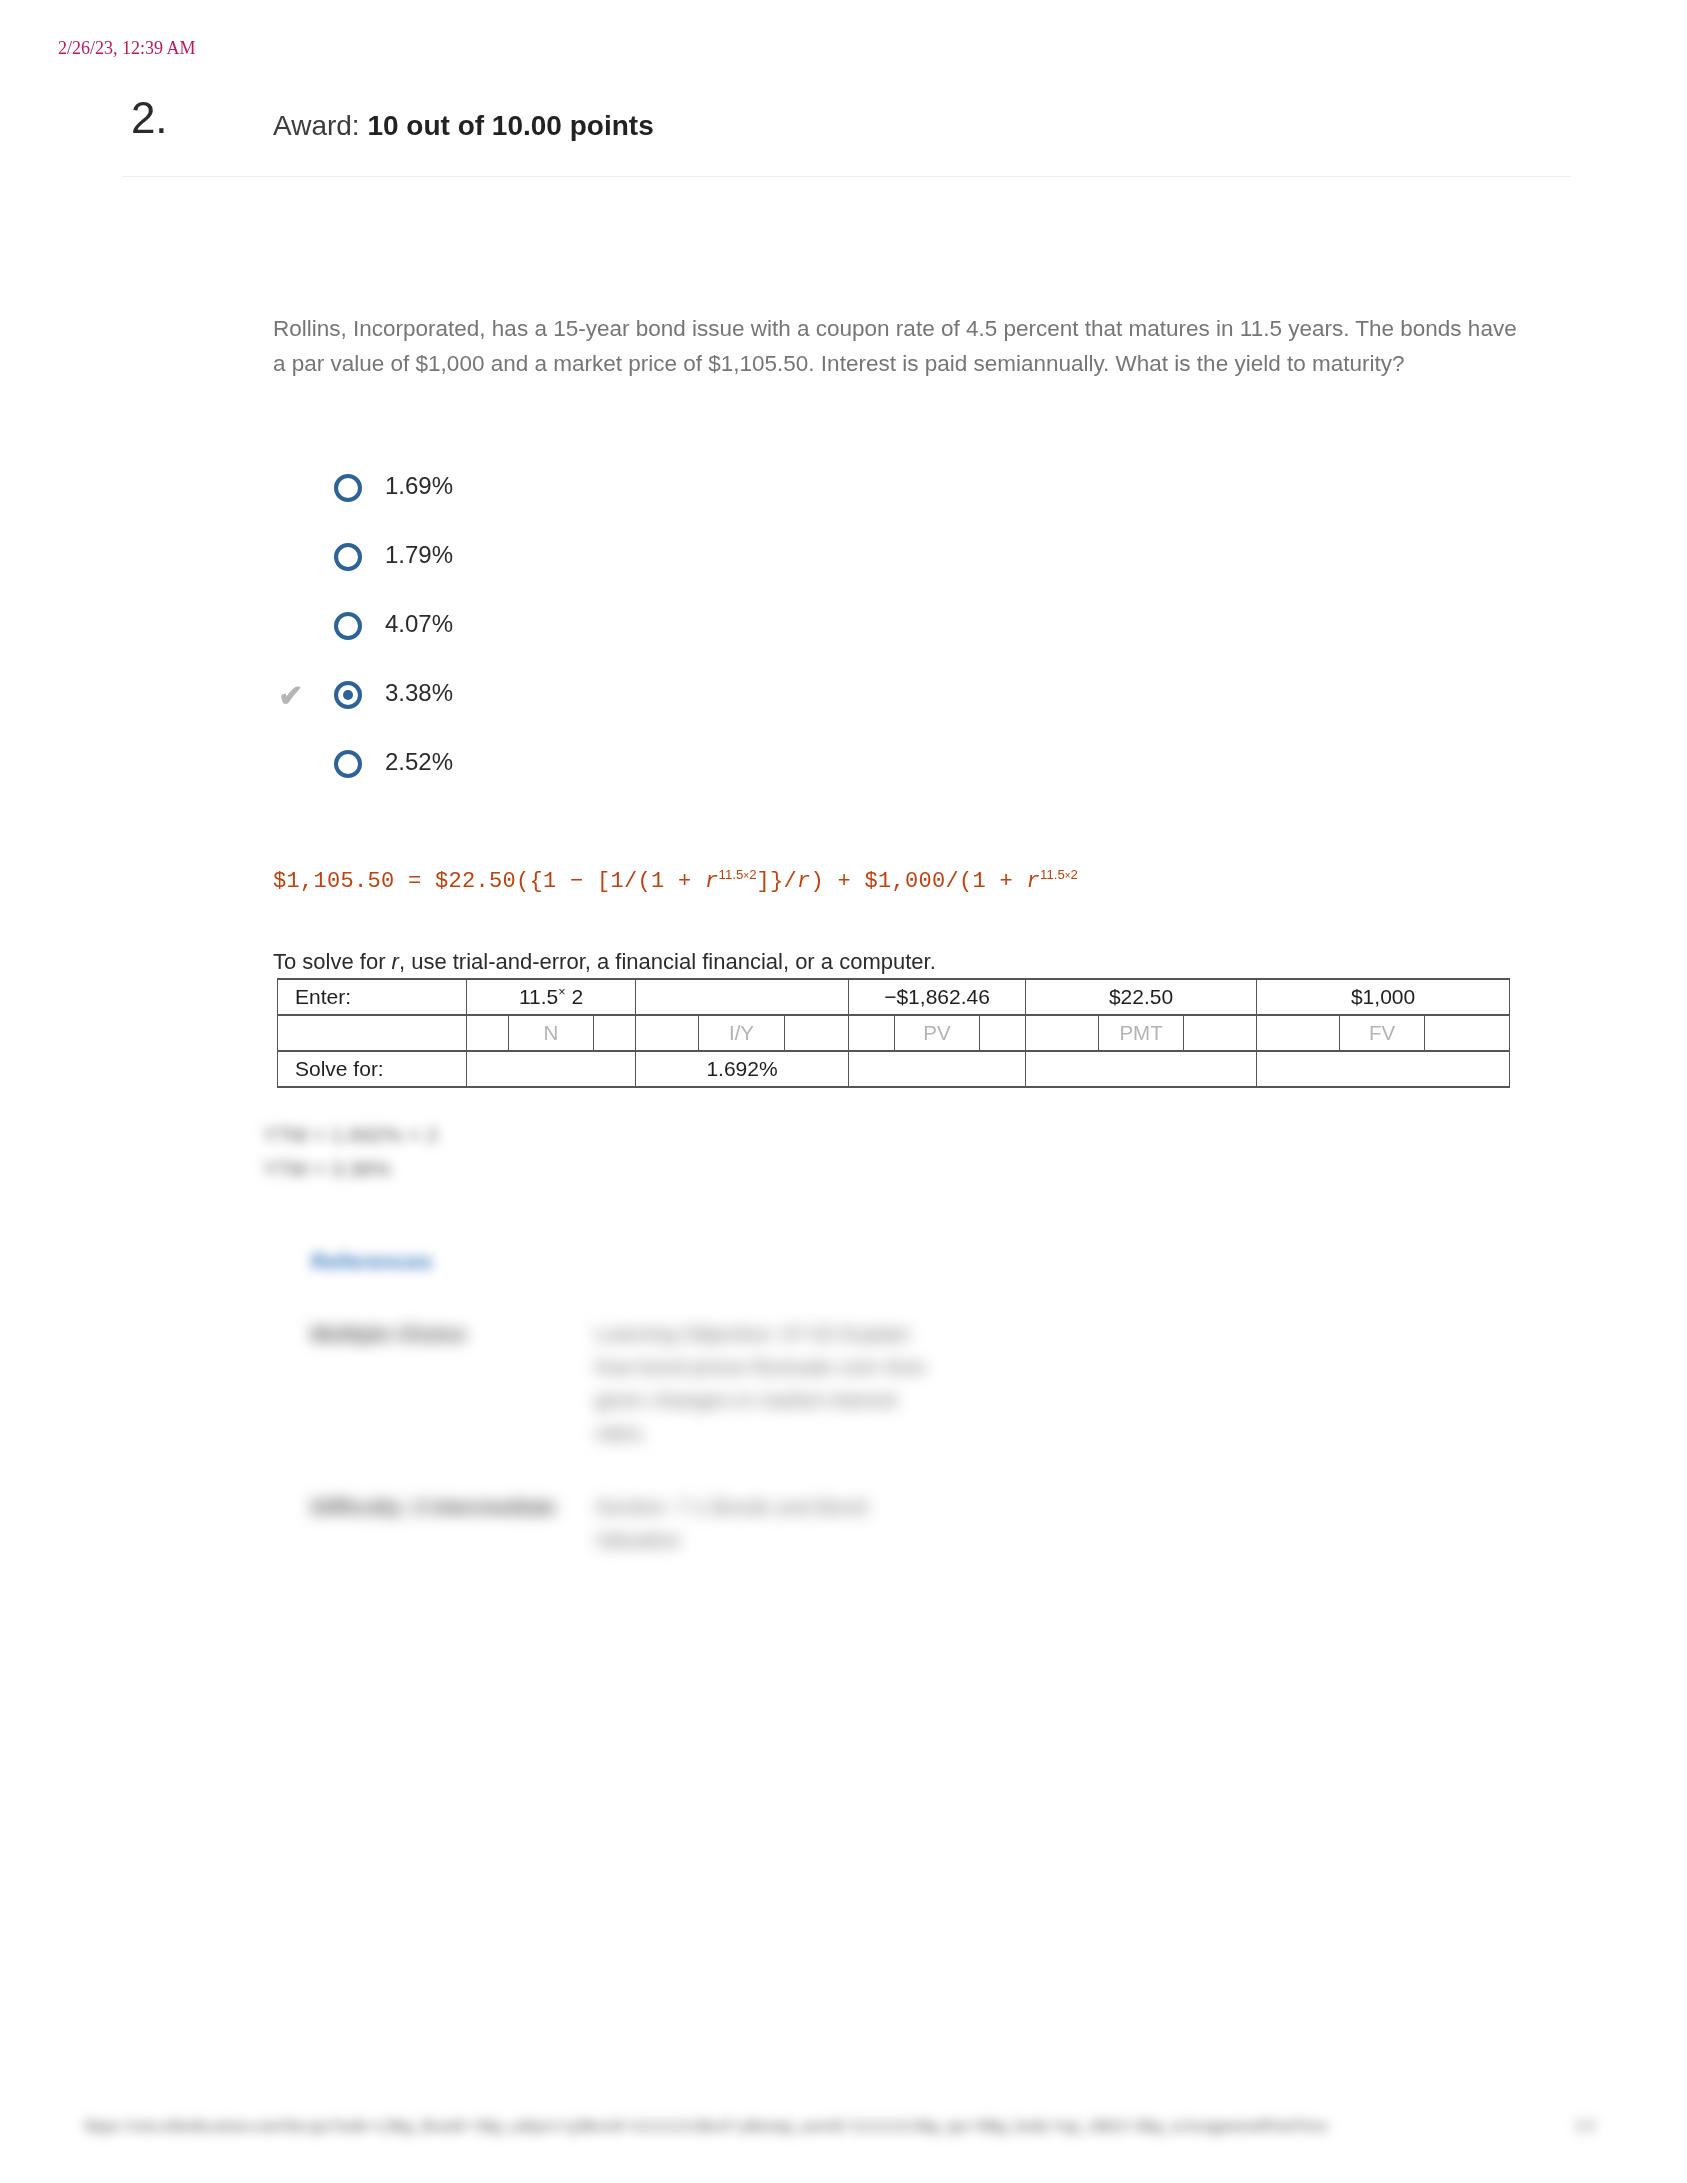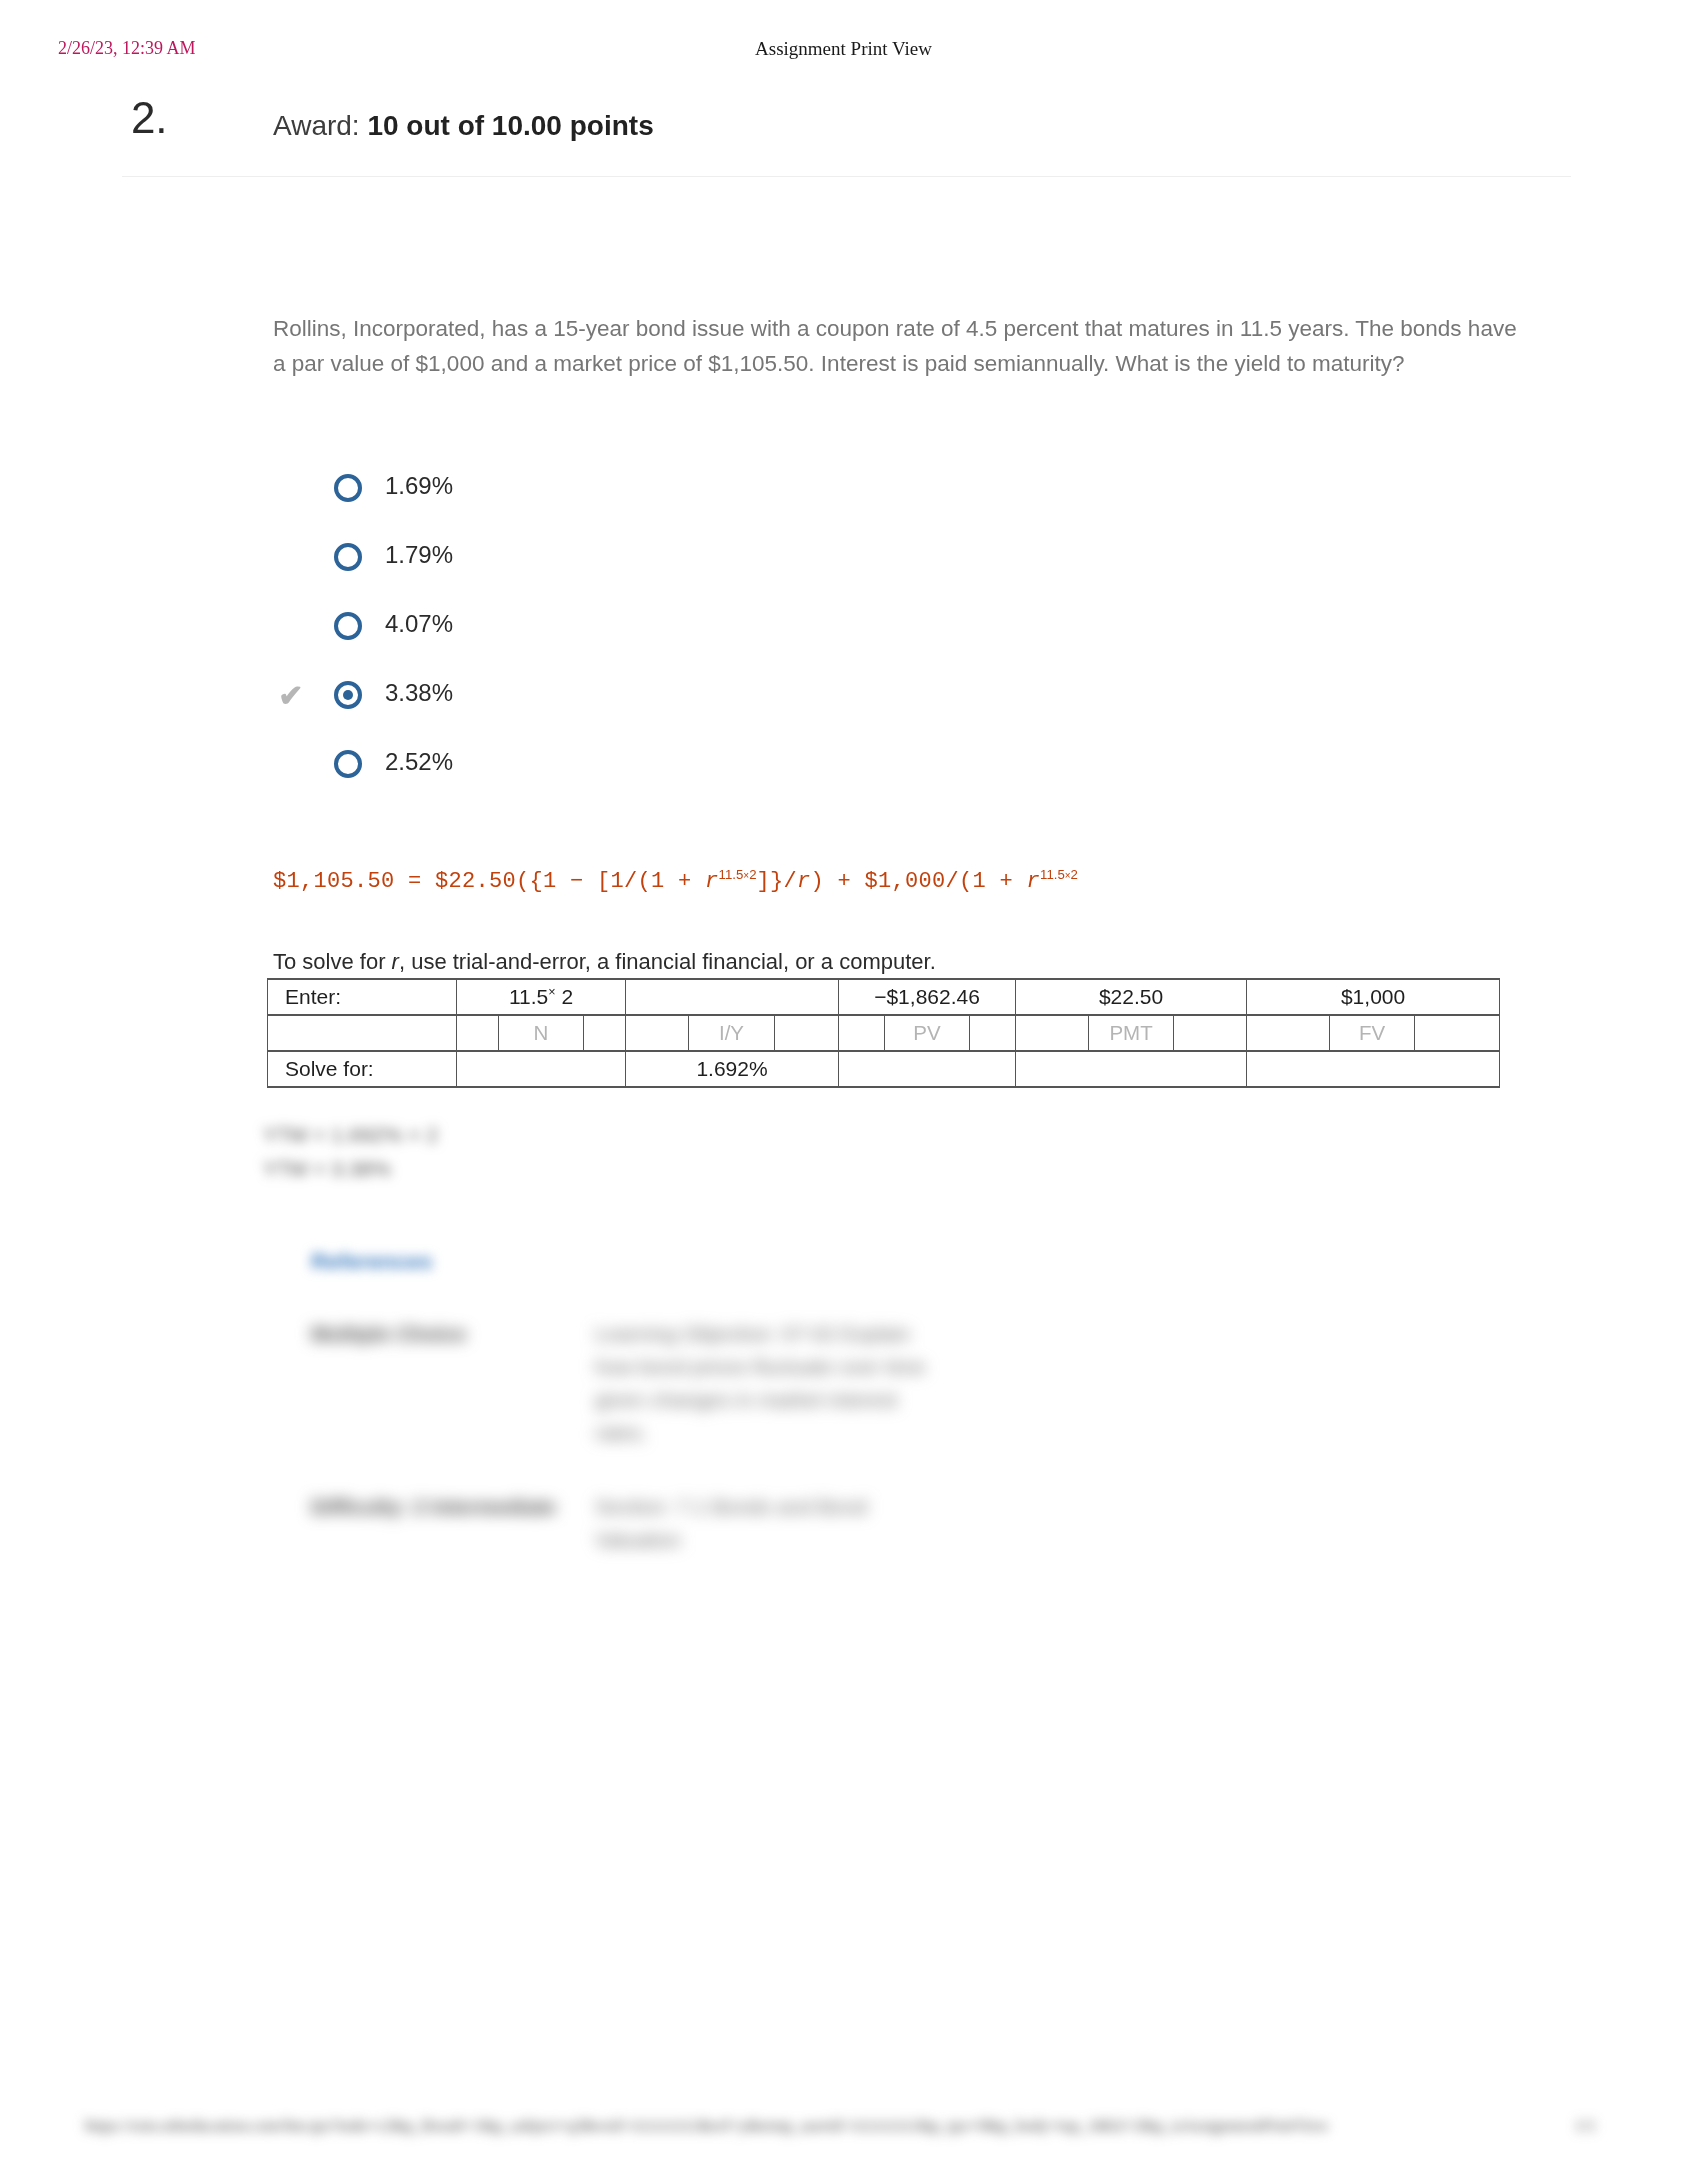--- a/index.html
+++ b/index.html
@@ -96,21 +96,21 @@
 
   
   .solve-note {
     position: absolute; left: 273px; top: 949px;
     font-size: 22px; color: #2b2b2b; white-space: nowrap;
   }
   .solve-note i { font-style: italic; }
 
   
   .calc-table {
-    position: absolute; left: 267px; top: 978px;
+    position: absolute; left: 277px; top: 978px;
     width: 1124px;
     border-collapse: collapse;
     table-layout: fixed;
   }
   .calc-table td {
     border: 1.3px solid #555555;
     height: 36px;
     text-align: center;
     font-size: 21px;
     color: #1f1f1f;
@@ -155,21 +155,20 @@
     position: absolute; left: 1575px; top: 2116px;
     font-family: "Liberation Serif", serif;
     font-size: 16.5px; color: #444;
   }
 </style>
 </head>
 <body>
 
 <div class="print-header">
   <div class="print-date">2/26/23, 12:39 AM</div>
-  <div class="print-title">Assignment Print View</div>
 </div>
 
 <div class="q-header">
   <div class="q-number">2.</div>
   <div class="q-award"><span>Award: </span><b>10 out of 10.00 points</b></div>
 </div>
 <div class="header-rule"></div>
 
 <div class="stem">Rollins, Incorporated, has a 15-year bond issue with a coupon rate of 4.5 percent that matures in 11.5 years. The bonds have a par value of $1,000 and a market price of $1,105.50. Interest is paid semiannually. What is the yield to maturity?</div>
 

